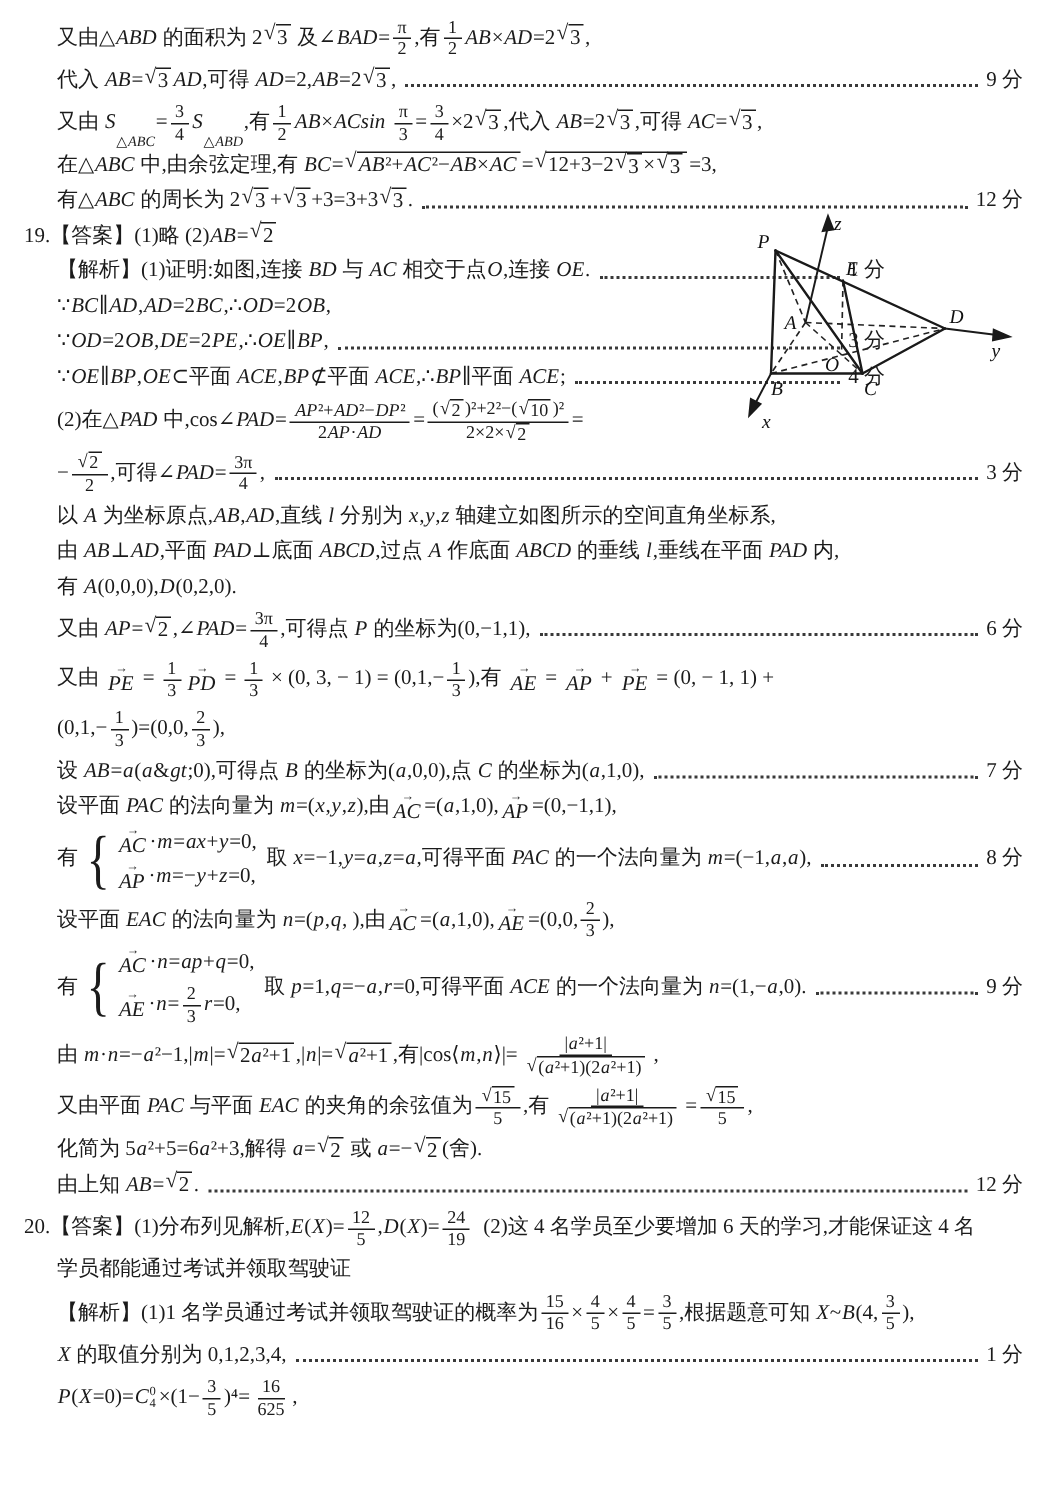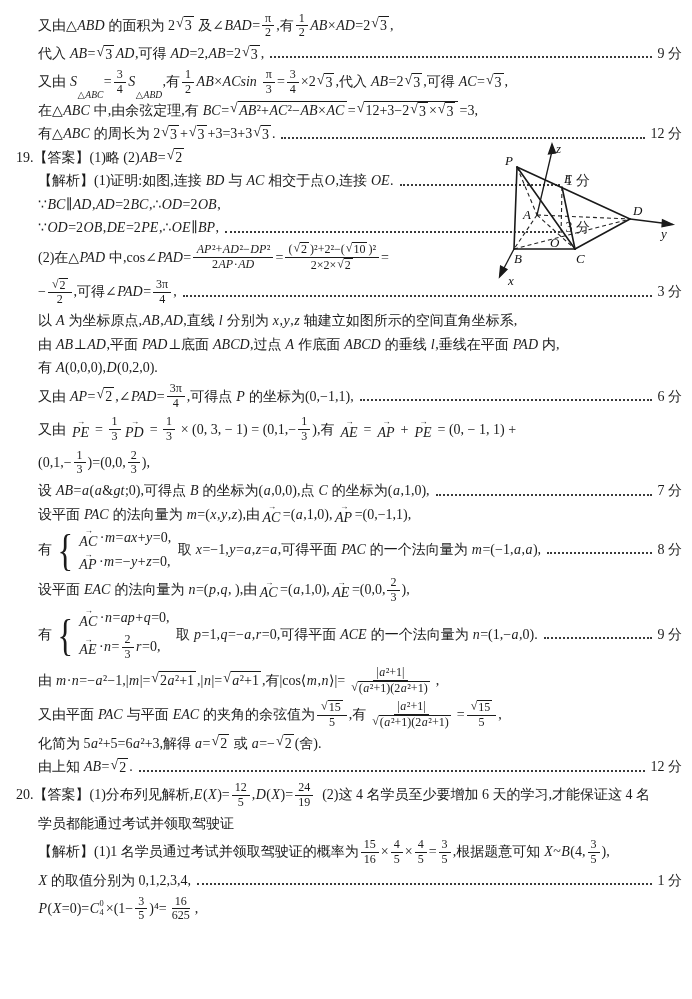--- a/index.html
+++ b/index.html
@@ -299,20 +299,25 @@
       </div>
       <div class="line ind1 narrow">
         <span class="t">∵<i>BC</i>∥<i>AD</i>,<i>AD</i>=2<i>BC</i>,∴<i>OD</i>=2<i>OB</i>,</span>
       </div>
       <div class="line ind1 narrow">
         <span class="t">∵<i>OD</i>=2<i>OB</i>,<i>DE</i>=2<i>PE</i>,∴<i>OE</i>∥<i>BP</i>,</span>
         <span class="dots"></span>
         <span class="score">3 分</span>
       </div>
       <div class="line ind1 narrow">
+        <span class="t">∵<i>OE</i>∥<i>BP</i>,<i>OE</i>⊂平面 <i>ACE</i>,<i>BP</i>⊄平面 <i>ACE</i>,∴<i>BP</i>∥平面 <i>ACE</i>;</span>
+        <span class="dots"></span>
+        <span class="score">4 分</span>
+      </div>
+      <div class="line ind1 narrow">
         <span class="t">(2)在△<i>PAD</i> 中,cos∠<i>PAD</i>=</span>
         <span class="frac">
           <span class="fn">
             <span class="t"><i>AP</i>²+<i>AD</i>²−<i>DP</i>²</span>
           </span>
           <span class="fd">
             <span class="t">2<i>AP</i>·<i>AD</i></span>
           </span>
         </span>
         <span class="t">=</span>

